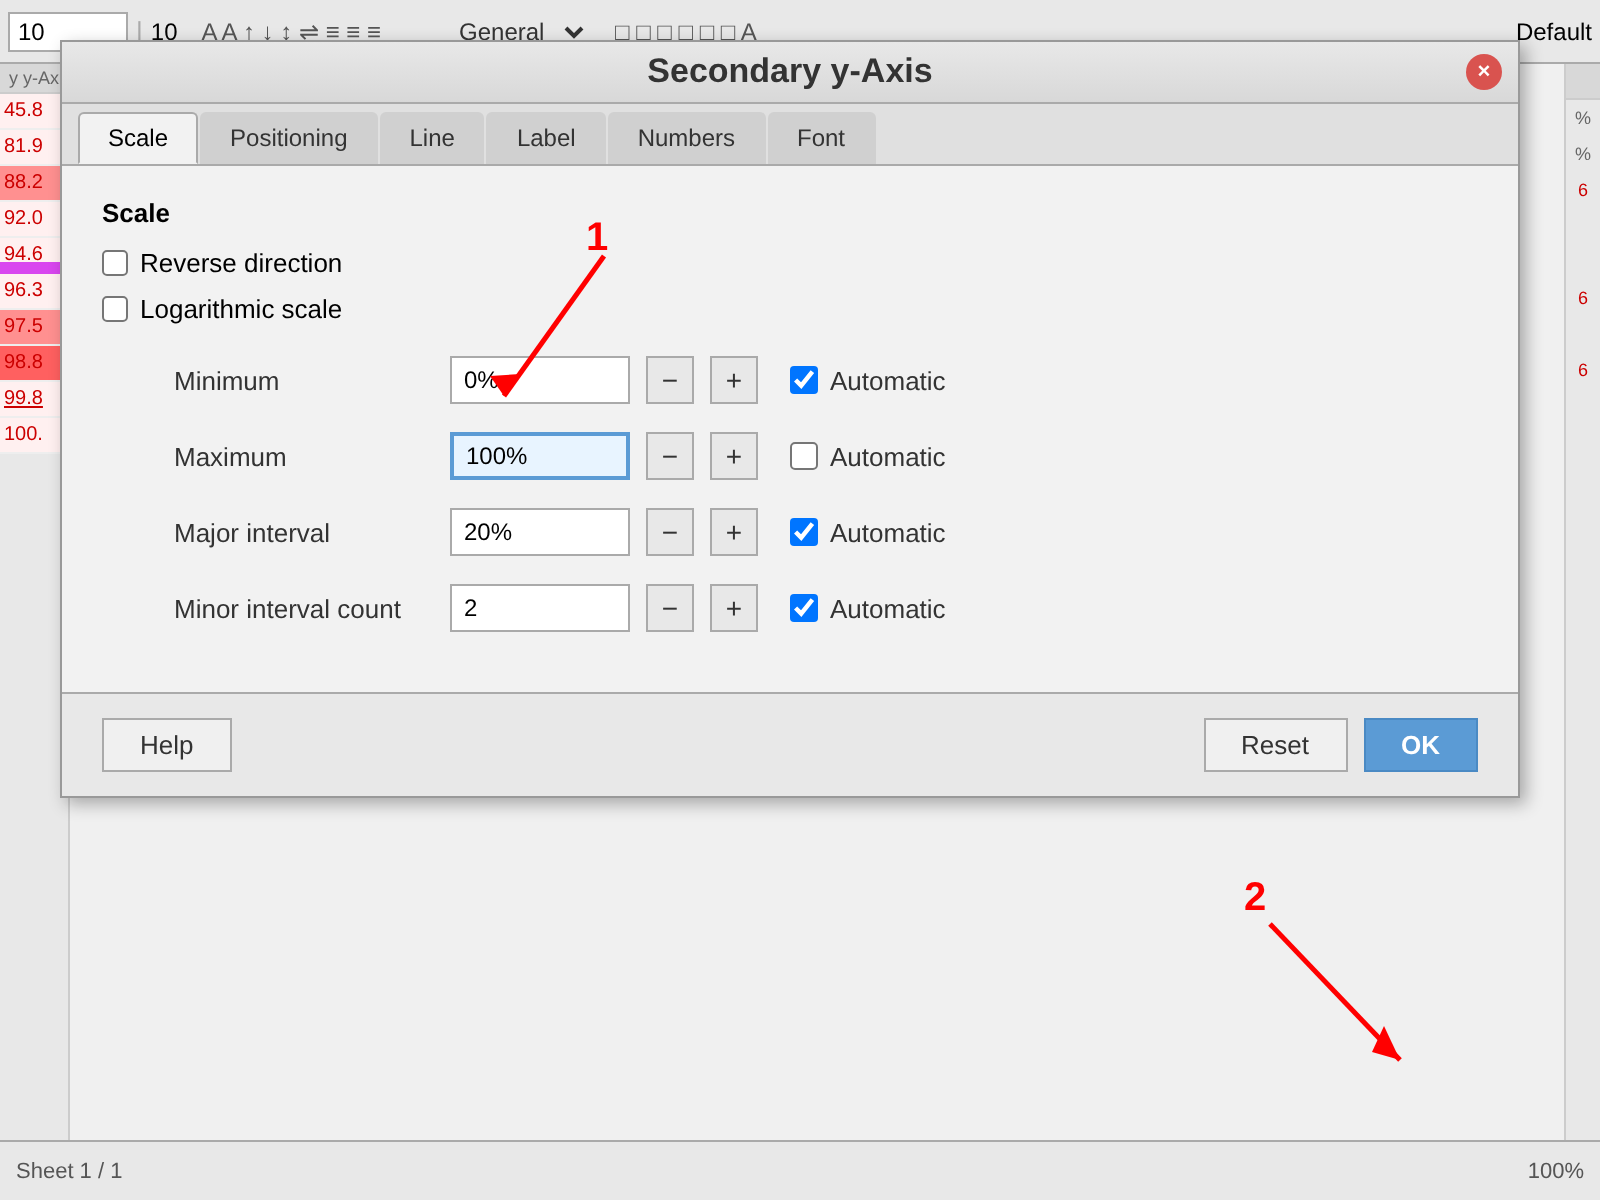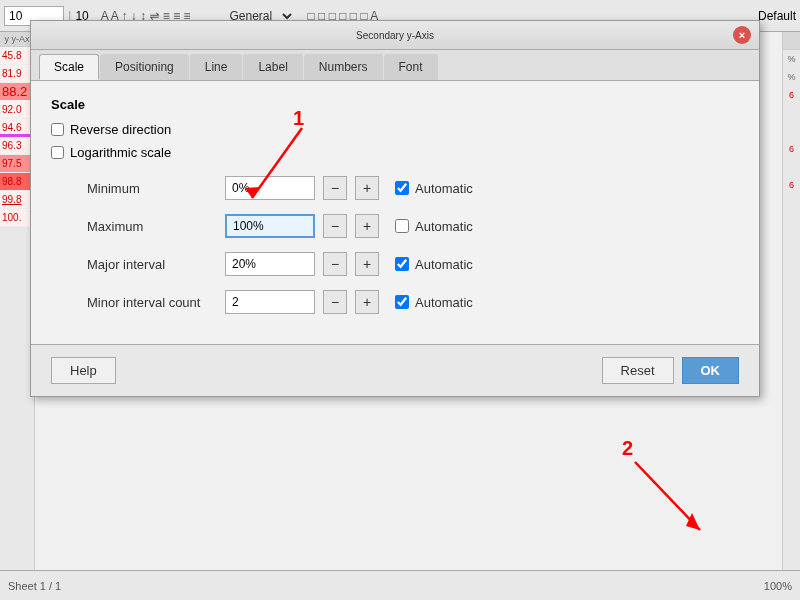--- a/index.html
+++ b/index.html
@@ -76,22 +76,22 @@
     .dialog-titlebar {
       background: linear-gradient(to bottom, #e8e8e8, #d8d8d8);
       border-bottom: 1px solid #aaa;
       padding: 5px 8px;
       display: flex;
       align-items: center;
       justify-content: space-between;
     }
 
     .dialog-title {
-      font-size: 10px;
-      font-weight: normal;
+      font-size: 17px;
+      font-weight: bold;
       color: #333;
       flex: 1;
       text-align: center;
     }
 
     .dialog-close {
       width: 18px;
       height: 18px;
       background: #d9534f;
       border-radius: 50%;
@@ -265,23 +265,23 @@
   <span style="font-size:12px; color:#555; margin-left:8px;">□ □ □ □ □ □ A</span>
   <span style="flex:1"></span>
   <span style="font-size:12px;">Default</span>
 </div>
 
 <div style="position:absolute; top:32px; left:0; width:35px; bottom:12px; background:#e8e8e8; border-right:1px solid #ccc; overflow:hidden;">
   <div style="font-size:9px; color:#666; padding:2px 1px; text-align:center; border-bottom:1px solid #ccc; background:#d8d8d8;">y y-Ax</div>
   <div>
     <div style="height:18px; border-bottom:1px solid #eee; font-size:10px; color:#c00; padding:0 2px; line-height:18px; background:#fff0f0;">45.8</div>
     <div style="height:18px; border-bottom:1px solid #eee; font-size:10px; color:#c00; padding:0 2px; line-height:18px; background:#fff0f0;">81.9</div>
-    <div style="height:18px; border-bottom:1px solid #eee; font-size:13px; color:#c00; padding:0 2px; line-height:18px; background:#ff9090;">88.2</div>
+    <div style="height:18px; border-bottom:1px solid #eee; font-size:10px; color:#c00; padding:0 2px; line-height:18px; background:#ff9090;">88.2</div>
     <div style="height:18px; border-bottom:1px solid #eee; font-size:10px; color:#c00; padding:0 2px; line-height:18px; background:#fff0f0;">92.0</div>
-    <div style="height:18px; border-bottom:3px solid #d946ef; font-size:10px; color:#c00; padding:0 2px; line-height:18px; background:#fff0f0;">94.6</div>
+    <div style="height:18px; border-bottom:6px solid #d946ef; font-size:10px; color:#c00; padding:0 2px; line-height:18px; background:#fff0f0;">94.6</div>
     <div style="height:18px; border-bottom:1px solid #eee; font-size:10px; color:#c00; padding:0 2px; line-height:18px; background:#fff0f0;">96.3</div>
     <div style="height:18px; border-bottom:1px solid #eee; font-size:10px; color:#c00; padding:0 2px; line-height:18px; background:#ff9090;">97.5</div>
     <div style="height:18px; border-bottom:1px solid #eee; font-size:10px; color:#c00; padding:0 2px; line-height:18px; background:#ff6060;">98.8</div>
     <div style="height:18px; border-bottom:1px solid #eee; font-size:10px; color:#c00; padding:0 2px; line-height:18px; background:#fff0f0;text-decoration:underline;">99.8</div>
     <div style="height:18px; border-bottom:1px solid #eee; font-size:10px; color:#c00; padding:0 2px; line-height:18px; background:#fff0f0;">100.</div>
   </div>
 </div>
 
 <div style="position:absolute; top:32px; right:0; width:18px; bottom:30px; background:#e8e8e8; border-left:1px solid #ccc; overflow:hidden;">
   <div style="font-size:9px; text-align:center; border-bottom:1px solid #ccc; height:18px; background:#d8d8d8;"></div>

